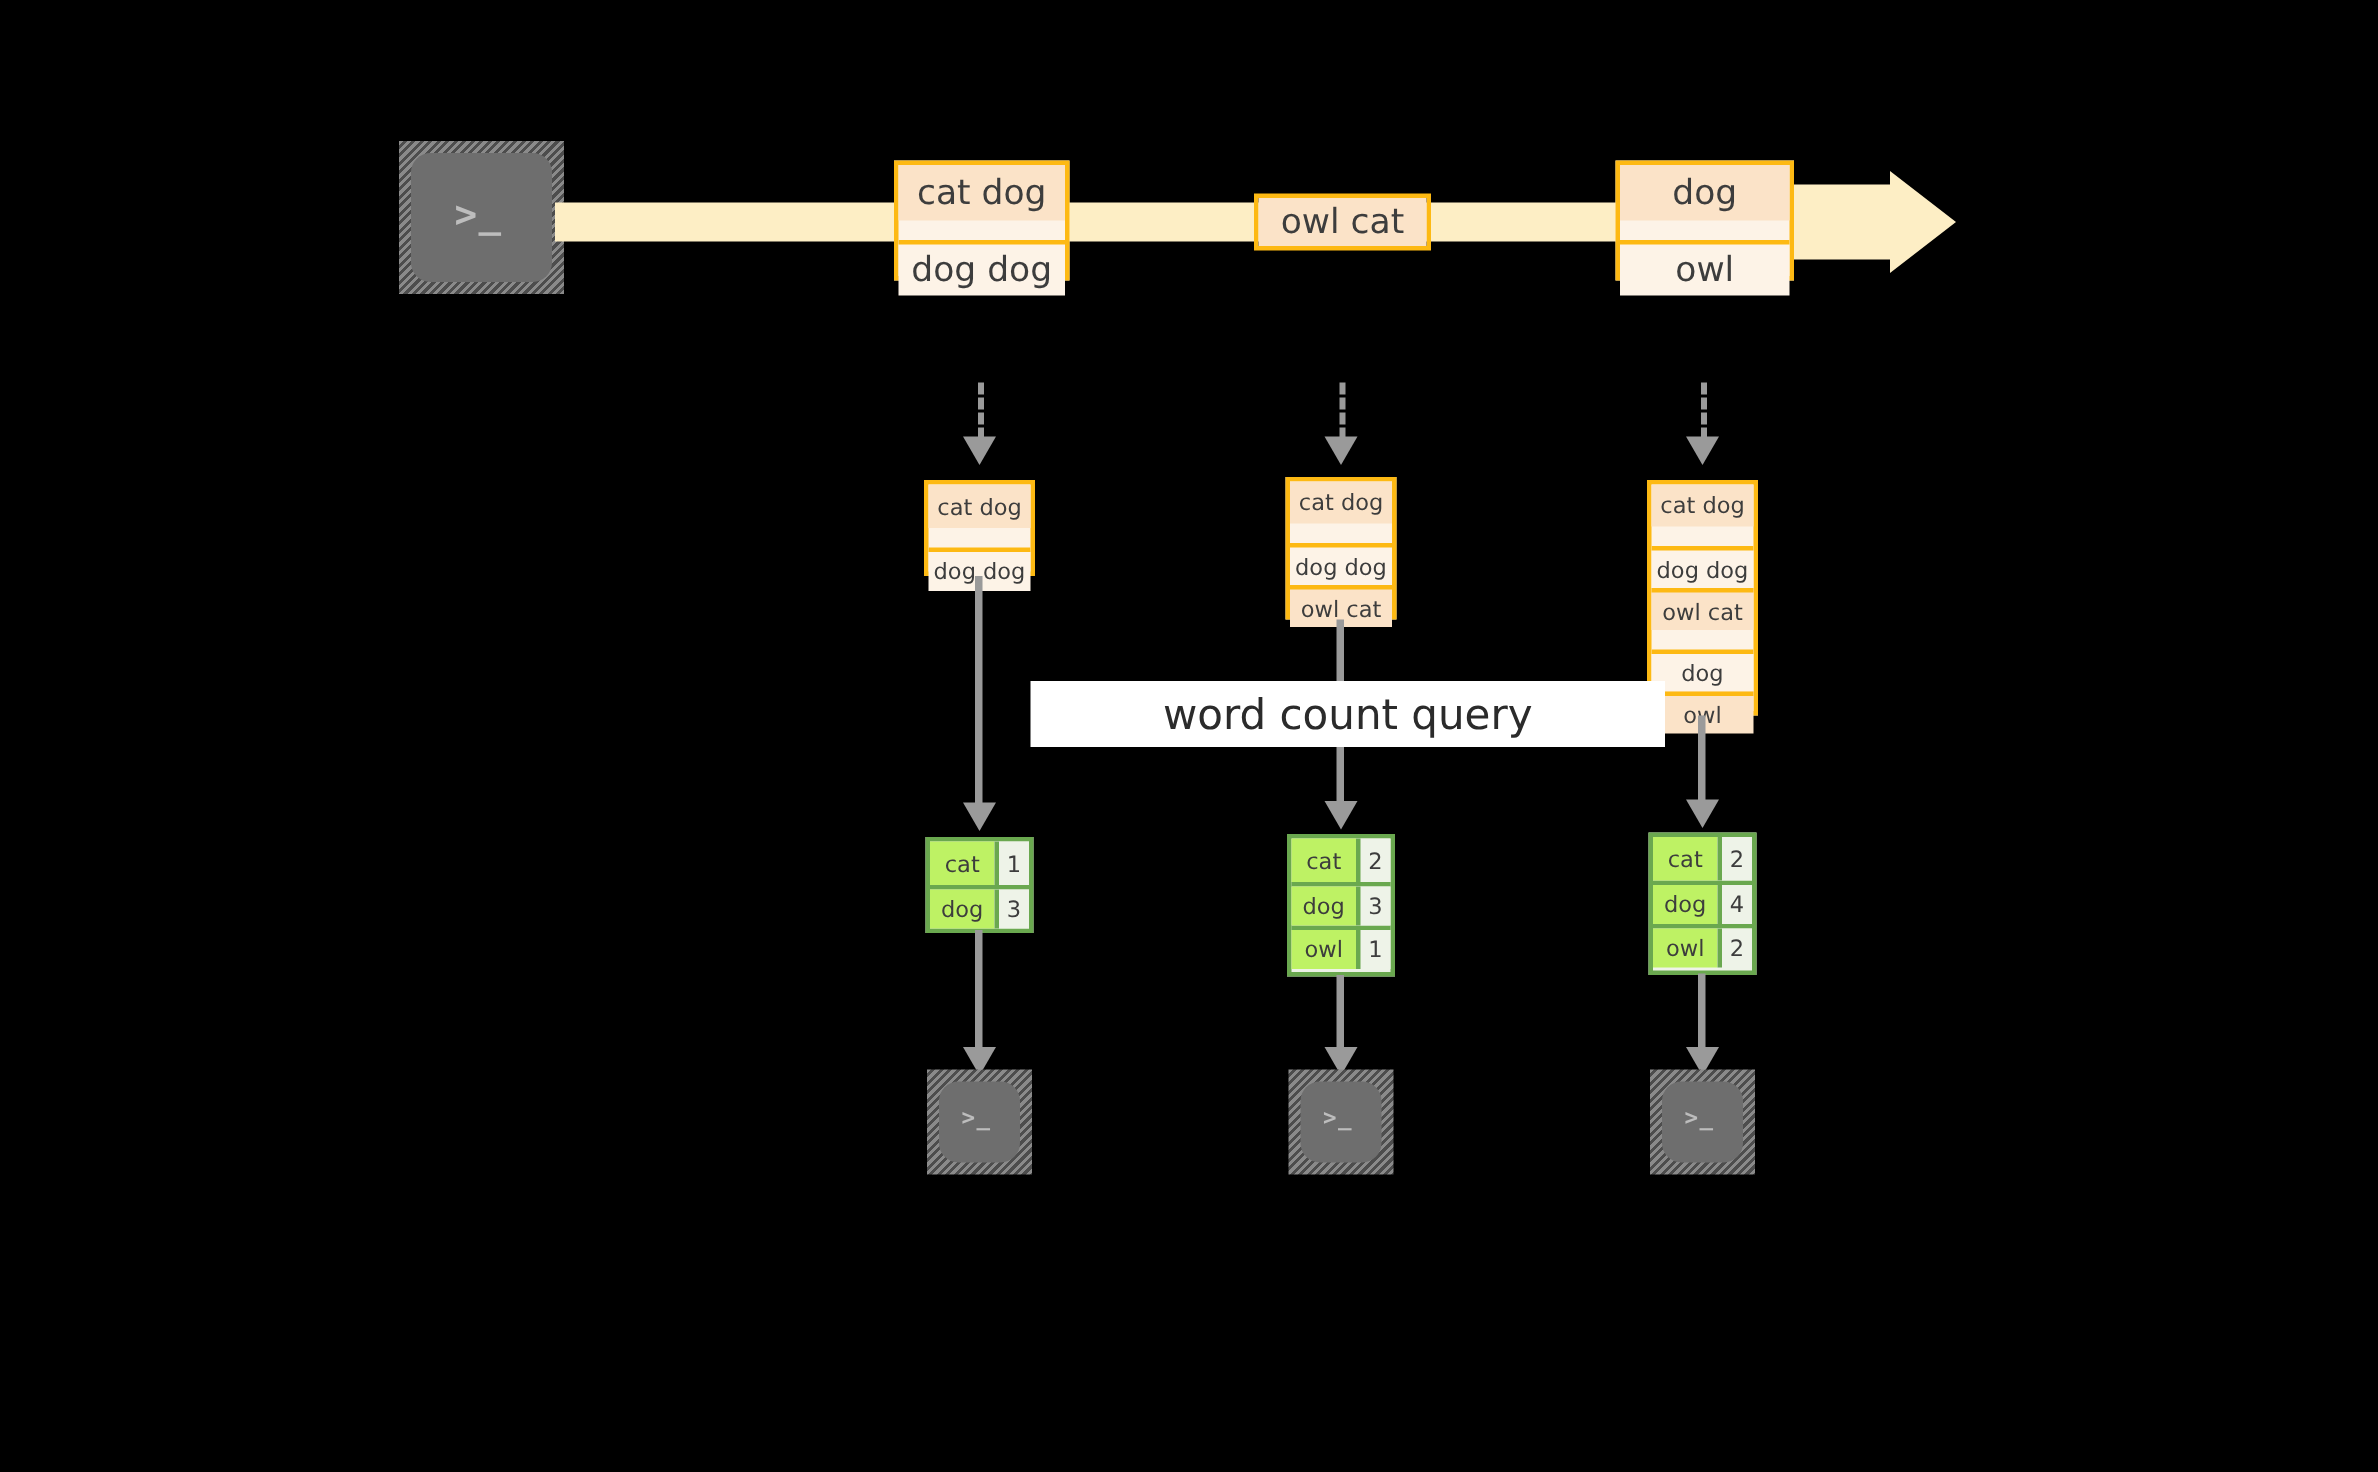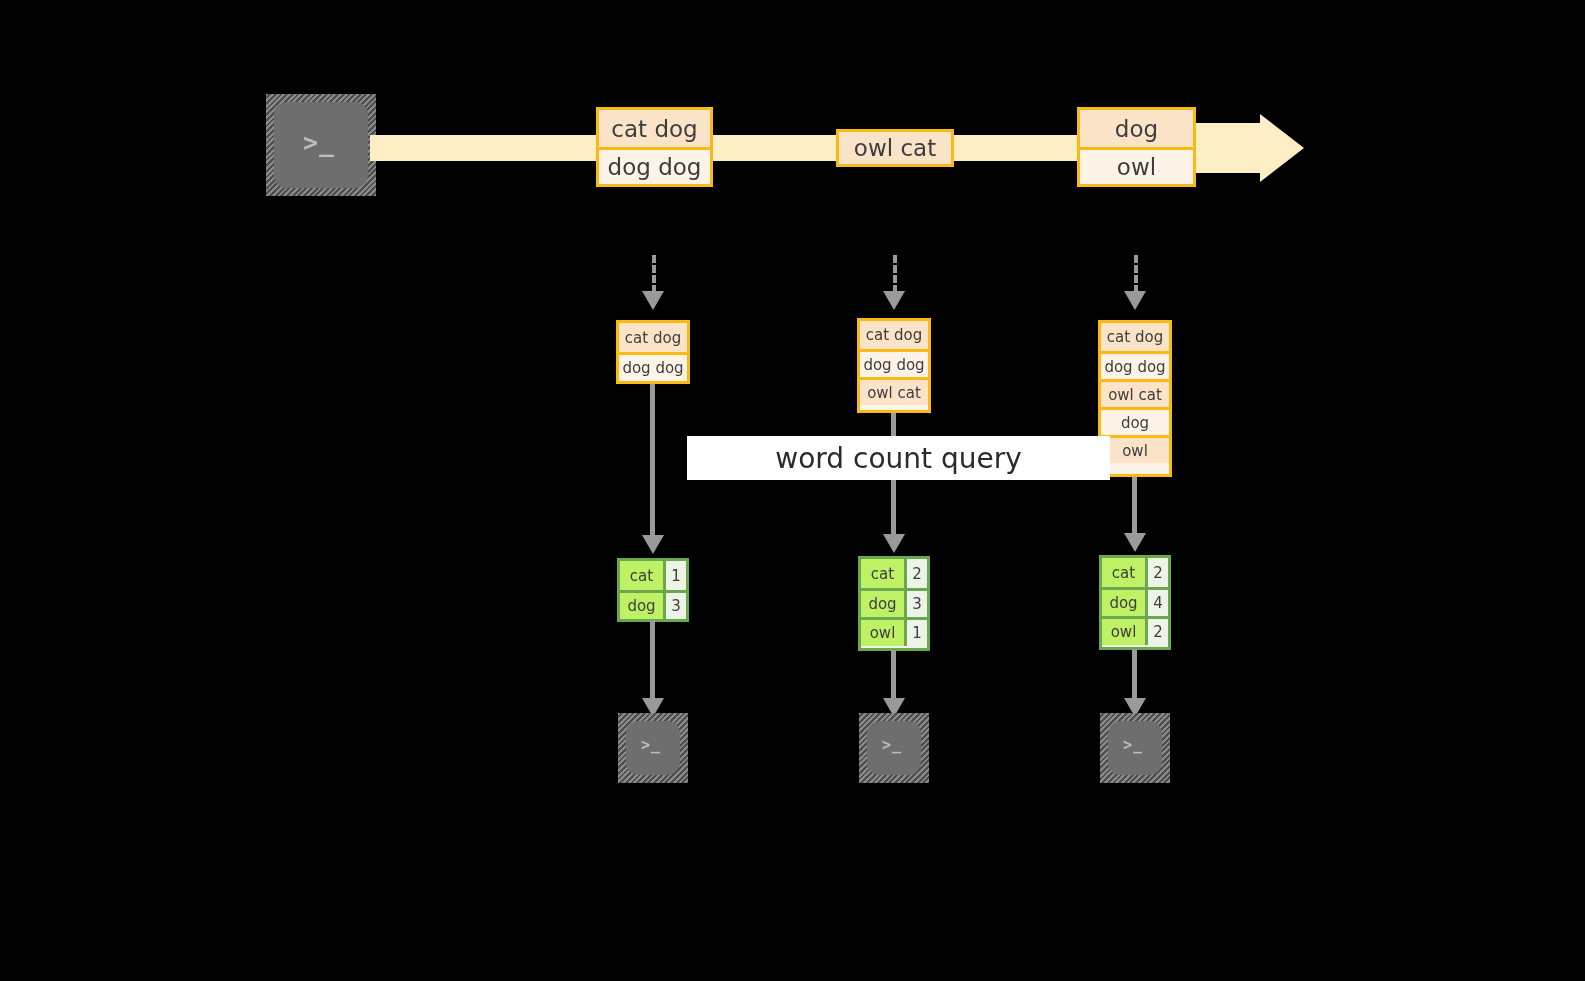--- a/index.html
+++ b/index.html
@@ -70,21 +70,21 @@
   .obox .row {
     box-sizing: border-box;
     display: flex;
     align-items: center;
     justify-content: center;
     color: #3d3d3d;
     white-space: nowrap;
   }
   .obox .row + .row { border-top: 3px solid #fdb913; }
   .obox .row.shade { background: #fbe3c8; }
-  .obox .row.plain { background: #fdf3e7; }
+  .obox .row.plain { background: #fdf3e7; margin-top: 13px; }
 
   
   .gbox {
     position: absolute;
     border: 3px solid #6aa84f;
     box-sizing: border-box;
     background: #eef3e8;
   }
   .gbox .grow {
     display: flex;
@@ -252,15 +252,15 @@
   </div>
 
   <div class="conn" style="left:1132px; top:649px; width:5px; height:51px;"></div>
   <div class="arrowhead" style="left:1124px; top:698px;"></div>
 
   <div class="terminal" style="left:1100px; top:713px; width:70px; height:70px;">
     <div class="inner"></div>
     <span class="prompt" style="font-size:15px;">&gt;_</span>
   </div>
 
-  <div class="query-label" style="left:687px; top:436px; width:423px; height:44px; font-size:28px;">word count query</div>
+  <div class="query-label" style="left:687px; top:454px; width:423px; height:44px; font-size:28px;">word count query</div>
 
 </div>
 
 </body></html>

